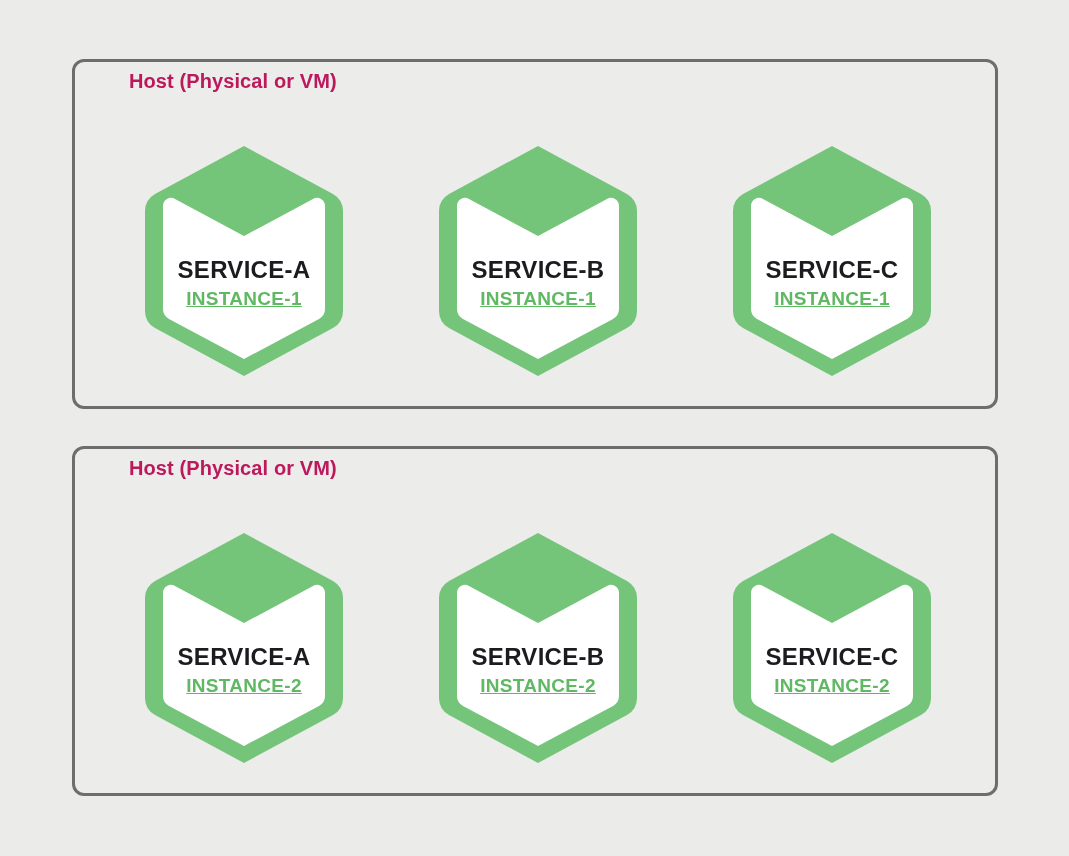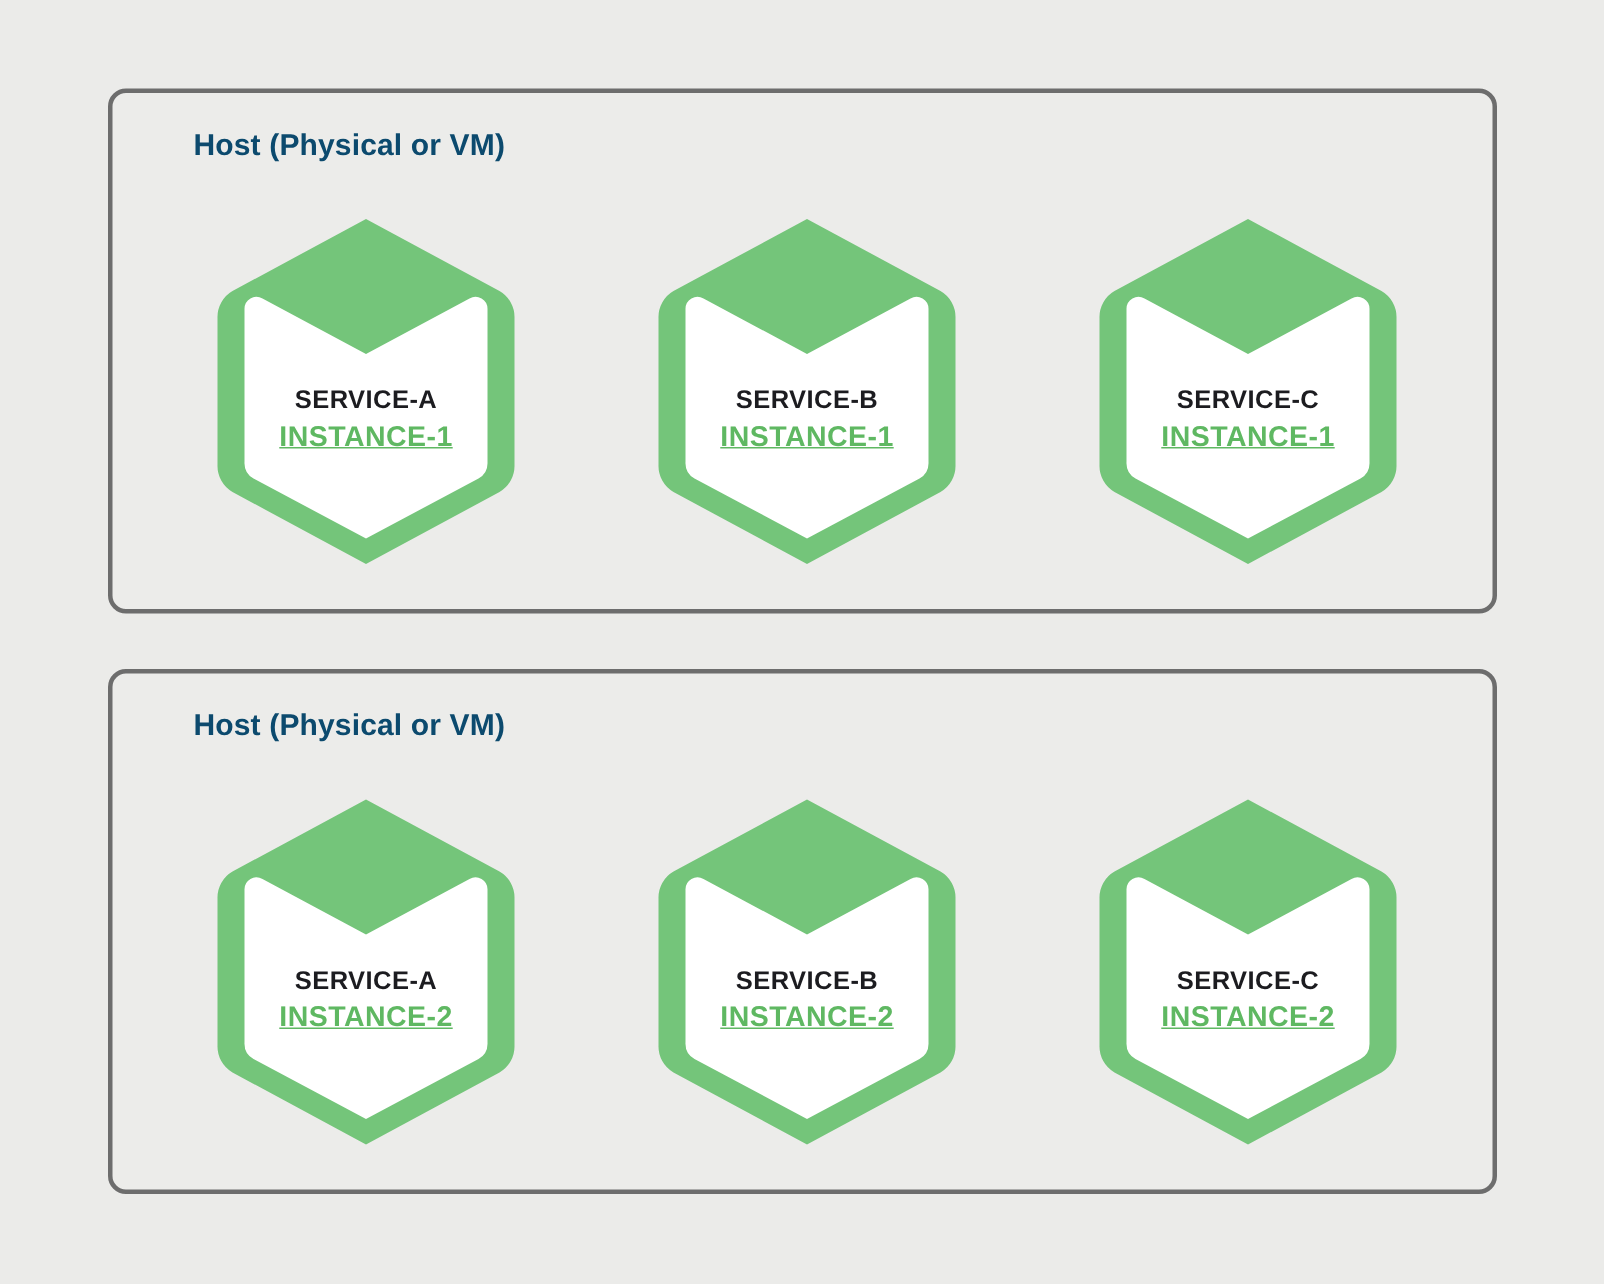--- a/index.html
+++ b/index.html
@@ -29,24 +29,24 @@
     background: #ececea;
     border: 3px solid #6d6d6d;
     border-radius: 12px;
   }
   #host-box-1 { top: 59px;  height: 350px; }
   #host-box-2 { top: 446px; height: 350px; }
 
   .host-title {
     position: absolute;
     left: 54px;
-    top: 24px;
+    top: 8px;
     font-size: 20px;
     font-weight: bold;
-    color: #0c4a6e;
+    color: #be185d;
     letter-spacing: 0.1px;
     white-space: nowrap;
   }
 
   
   .hex-row {
     position: absolute;
     left: 58px;
     top: 78px;
     display: flex;
@@ -70,21 +70,21 @@
   .hex-labels {
     position: absolute;
     left: 0;
     right: 0;
     top: 118px;
     text-align: center;
     line-height: 1.0;
     pointer-events: none;
   }
   .hex-service {
-    font-size: 17px;
+    font-size: 24px;
     font-weight: bold;
     color: #1c1c20;
     letter-spacing: 0.3px;
     margin-bottom: 7px;
   }
   .hex-instance {
     font-size: 19px;
     font-weight: bold;
     color: #5fb862;
     letter-spacing: 0.3px;

